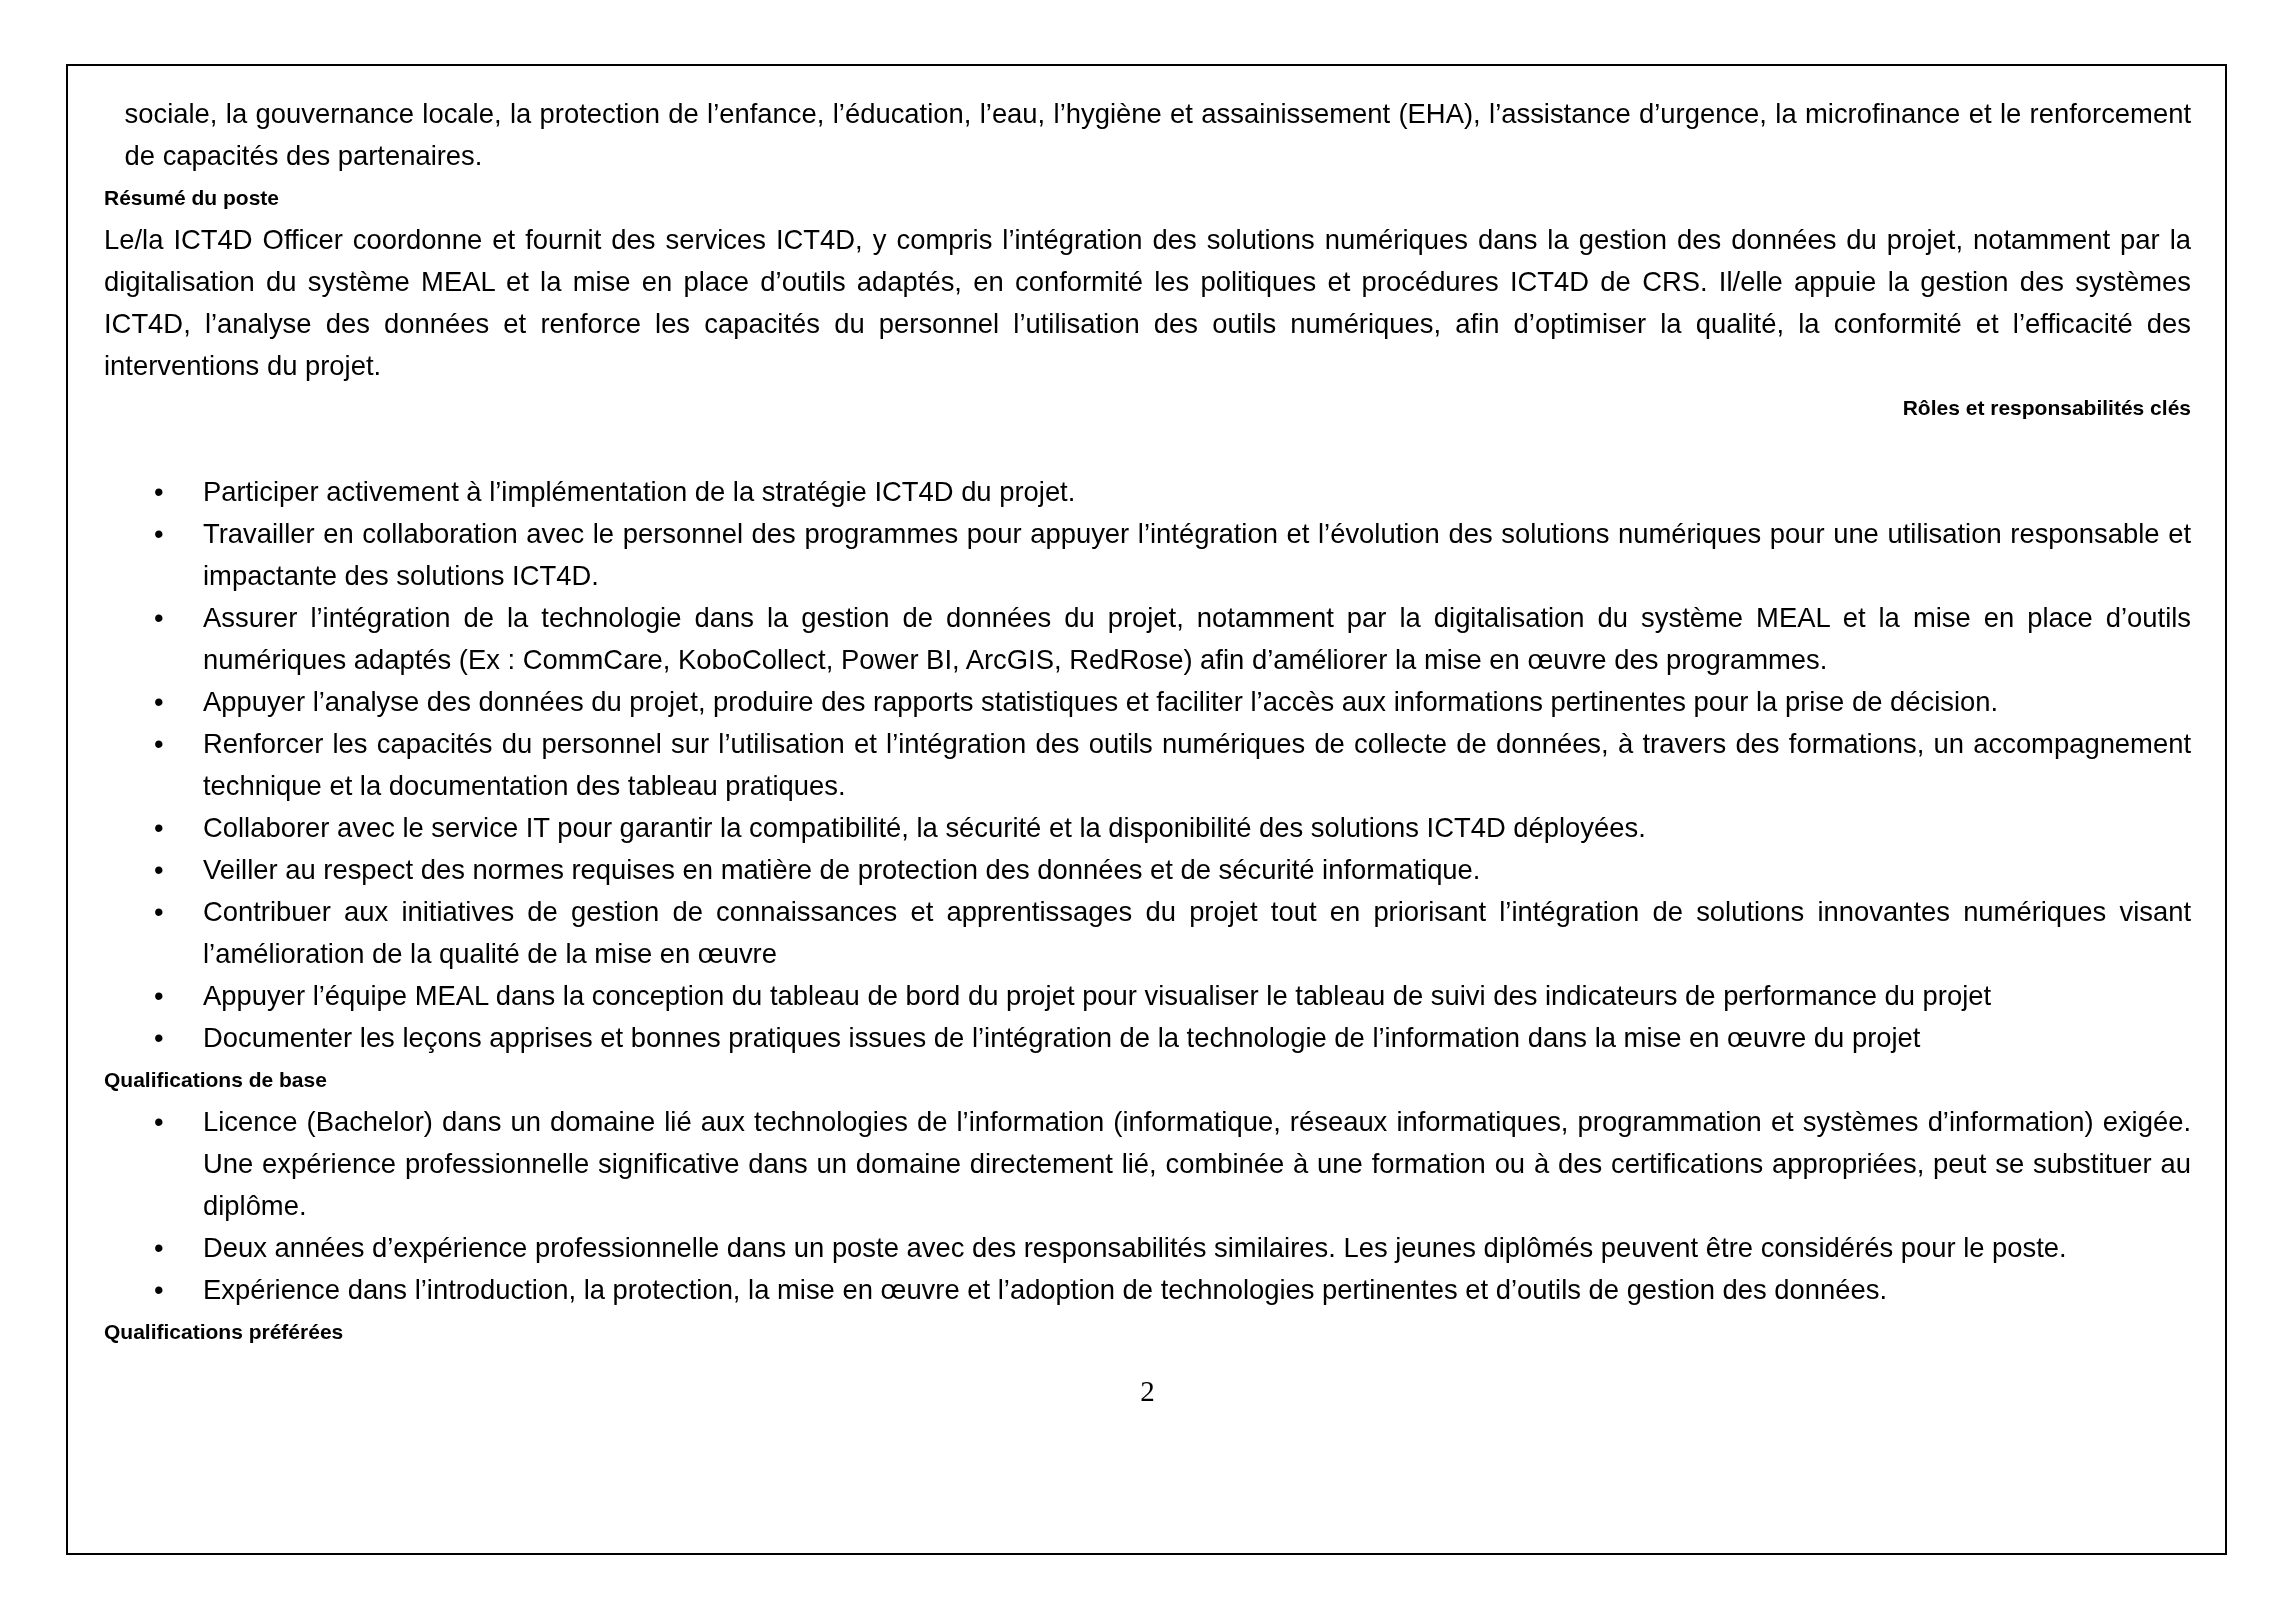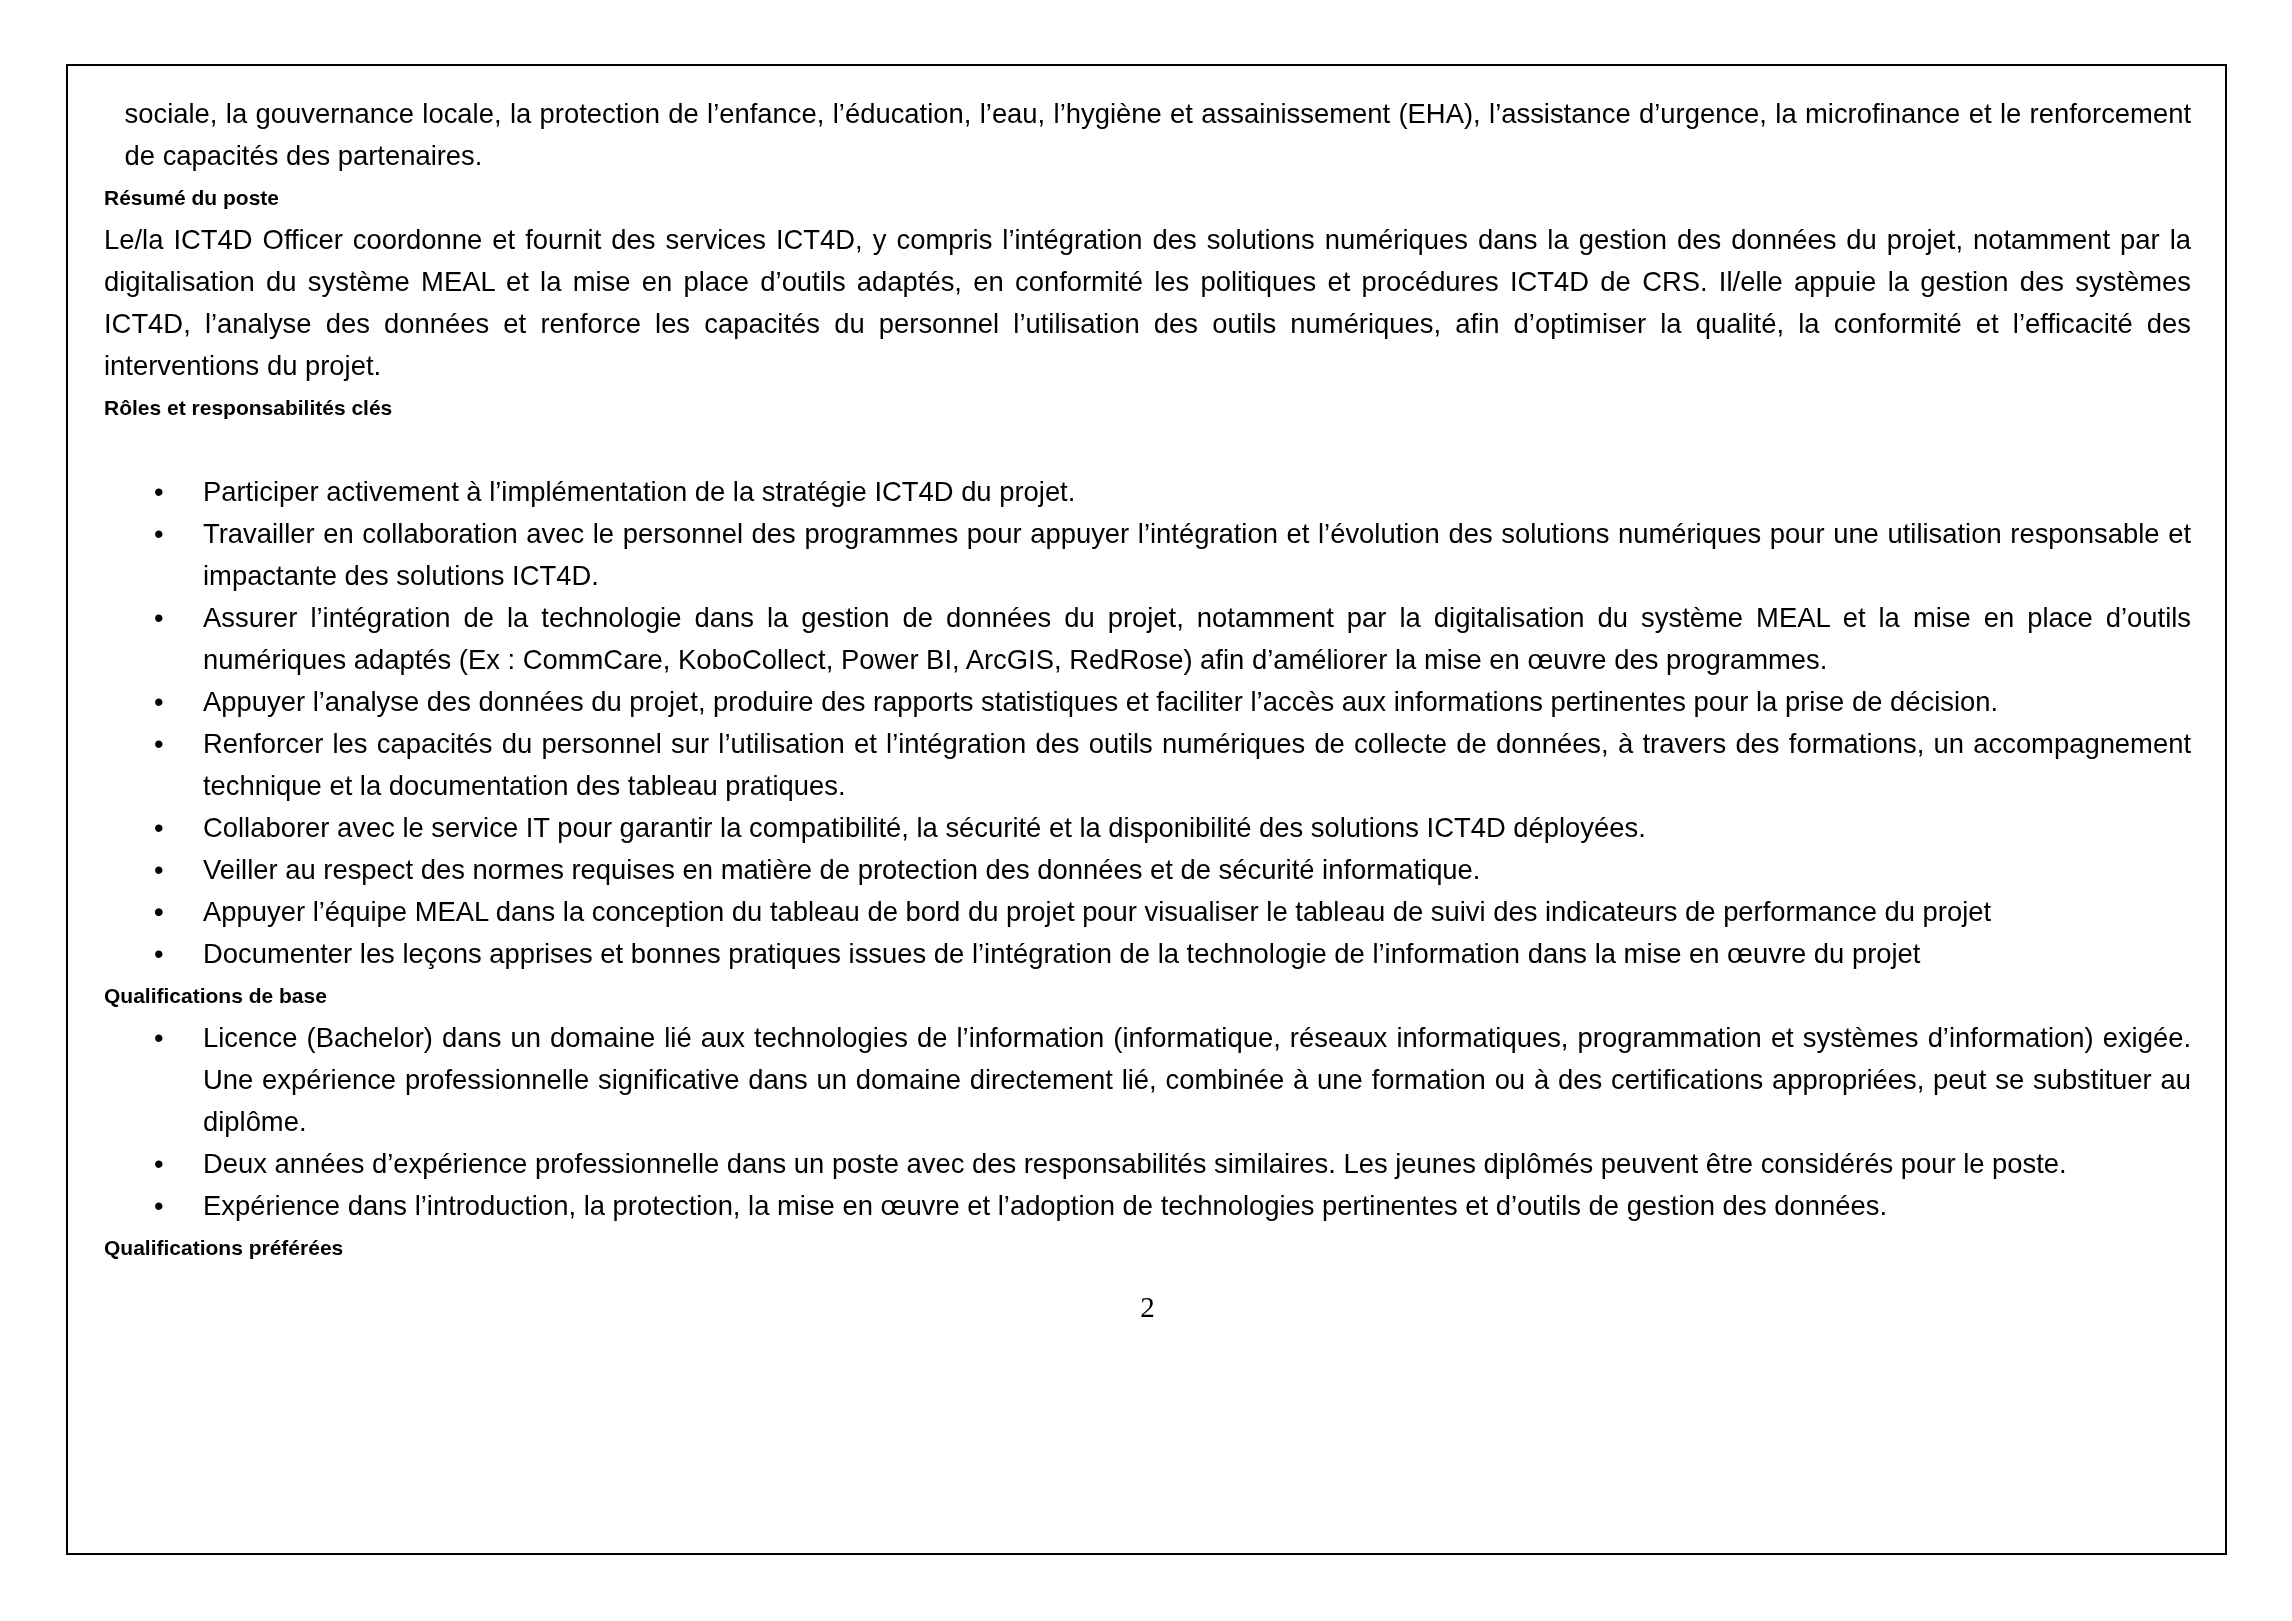--- a/index.html
+++ b/index.html
@@ -31,21 +31,21 @@
     text-align: justify;
   }
   p.indent { margin-left: 20.6px; }
   h2.doc-heading {
     font-size: 21px;
     line-height: 42px;
     font-weight: 700;
     margin: 0;
   }
   .mt-head { margin-top: 29px; }
-  .mt-big  { margin-top: 43px; }
+  .mt-big  { margin-top: 43px; text-align: right; }
   ul.bullets {
     list-style: none;
     margin: 0;
     padding: 0;
   }
   ul.mt-list { margin-top: 42px; }
   ul.bullets li {
     position: relative;
     margin: 0;
     padding-left: 99px;
@@ -78,21 +78,21 @@
     <h2 class="doc-heading mt-big">Rôles et responsabilités clés</h2>
 
     <ul class="bullets mt-list">
       <li><span class="bullet">•</span><span>Participer activement à l’implémentation de la stratégie ICT4D du projet.</span></li>
       <li><span class="bullet">•</span><span>Travailler en collaboration avec le personnel des programmes pour appuyer l’intégration et l’évolution des solutions numériques pour une utilisation responsable et impactante des solutions ICT4D.</span></li>
       <li><span class="bullet">•</span><span>Assurer l’intégration de la technologie dans la gestion de données du projet, notamment par la digitalisation du système MEAL et la mise en place d’outils numériques adaptés (Ex : CommCare, KoboCollect, Power BI, ArcGIS, RedRose) afin d’améliorer la mise en œuvre des programmes.</span></li>
       <li><span class="bullet">•</span><span>Appuyer l’analyse des données du projet, produire des rapports statistiques et faciliter l’accès aux informations pertinentes pour la prise de décision.</span></li>
       <li><span class="bullet">•</span><span>Renforcer les capacités du personnel sur l’utilisation et l’intégration des outils numériques de collecte de données, à travers des formations, un accompagnement technique et la documentation des tableau pratiques.</span></li>
       <li><span class="bullet">•</span><span>Collaborer avec le service IT pour garantir la compatibilité, la sécurité et la disponibilité des solutions ICT4D déployées.</span></li>
       <li><span class="bullet">•</span><span>Veiller au respect des normes requises en matière de protection des données et de sécurité informatique.</span></li>
-      <li><span class="bullet">•</span></li>
+      <li><span class="bullet">•</span><span>Contribuer aux initiatives de gestion de connaissances et apprentissages du projet tout en priorisant l’intégration de solutions innovantes numériques visant l’amélioration de la qualité de la mise en œuvre</span></li>
       <li><span class="bullet">•</span><span>Appuyer l’équipe MEAL dans la  conception du tableau de bord du projet pour visualiser le tableau de suivi des indicateurs de performance du projet</span></li>
       <li><span class="bullet">•</span><span>Documenter les leçons apprises et bonnes pratiques issues de l’intégration de la technologie de l’information dans la mise en œuvre du projet</span></li>
     </ul>
 
     <h2 class="doc-heading mt-head">Qualifications de base</h2>
 
     <ul class="bullets">
       <li><span class="bullet">•</span><span>Licence (Bachelor) dans un domaine lié aux technologies de l’information (informatique, réseaux informatiques, programmation et systèmes d’information) exigée. Une expérience professionnelle significative dans un domaine directement lié, combinée à une formation ou à des certifications appropriées, peut se substituer au diplôme.</span></li>
       <li><span class="bullet">•</span><span>Deux années d’expérience professionnelle dans un poste avec des responsabilités similaires. Les jeunes diplômés peuvent être considérés pour le poste.</span></li>
       <li><span class="bullet">•</span><span>Expérience dans l’introduction, la protection, la mise en œuvre et l’adoption de technologies pertinentes et d’outils de gestion des données.</span></li>

